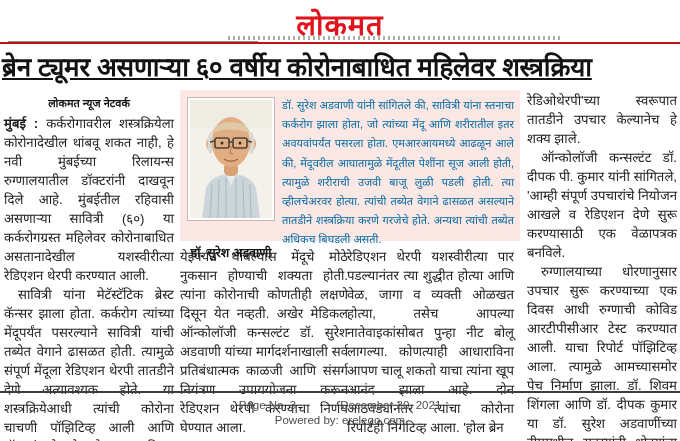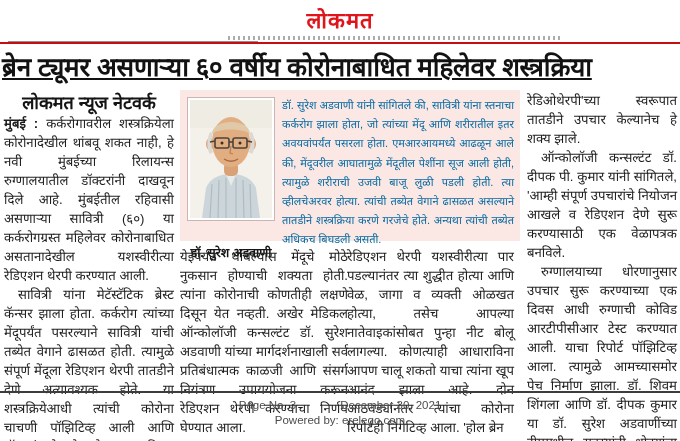--- a/index.html
+++ b/index.html
@@ -4,21 +4,21 @@
 <style>
   * { margin:0; padding:0; box-sizing:border-box; }
   html,body { background:#ffffff; }
   .page {
     position:relative; width:680px; height:441px; overflow:hidden;
     background:#ffffff; font-family:"Liberation Sans", sans-serif; color:#1c1c1c;
   }
   
   .masthead {
     position:absolute; top:4px; left:0; width:680px; text-align:center;
-    font-size:22px; font-weight:800; color:#e0151b;
+    font-size:29px; font-weight:800; color:#e0151b;
     font-family:"DejaVu Sans", sans-serif; letter-spacing:1px;
   }
   .gray-bar { position:absolute; left:8px; top:41px; width:250px; height:3px; background:#8f8f8f; }
   .red-line { position:absolute; left:0; top:42px; width:680px; height:2px; background:#c40f12; }
   .smudge {
     position:absolute; left:228px; top:36px; width:334px; height:4px; opacity:.45;
     background:repeating-linear-gradient(90deg,#4a4a4a 0 2px, transparent 2px 5px);
     filter:blur(.7px);
   }
   
@@ -26,21 +26,21 @@
     position:absolute; left:2px; top:48px; width:678px;
     font-size:26px; font-weight:600; color:#121212; white-space:nowrap; letter-spacing:-.2px;text-decoration:underline;
   }
   
   .col { position:absolute; font-size:13.2px; line-height:19px; text-align:justify; color:#1e1e1e; }
   .col p { text-align:justify; }
   .col1 { left:4px;   top:94px;  width:170px; }
   .col2 { left:180px; top:247px; width:168px; }
   .col3 { left:347px; top:247px; width:167px; }
   .col4 { left:527px; top:91px;  width:150px; }
-  .byline { font-weight:bold; text-align:center; font-size:18px; margin-bottom:1px; color:#141414; }
+  .byline { font-weight:bold; text-align:center; font-size:11px; margin-bottom:1px; color:#141414; }
   .bold { font-weight:bold; }
   .indent { text-indent:14px; }
   
   .pinkbox {
     position:absolute; left:180px; top:90px; width:340px; height:151px;
     background:#fbe7e4;
   }
   .photo-frame {
     position:absolute; left:7px; top:7px; width:88px; height:124px;
     background:#ffffff; border:1px solid #c9b6b2; padding:2px;

